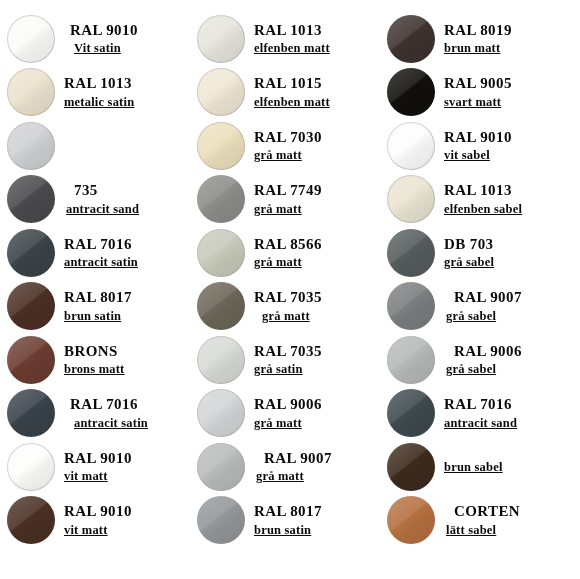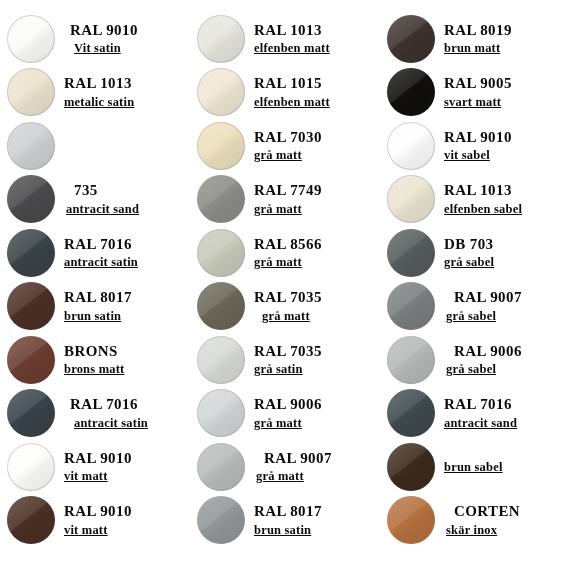--- a/index.html
+++ b/index.html
@@ -363,16 +363,16 @@
         <div class="swatch-code">RAL 8017</div>
         <div class="swatch-finish">brun satin</div>
       </div>
     </div>
     <div class="swatch-cell indent-2">
       <div class="swatch-disc-wrap">
         <div class="swatch-disc" style="background: rgb(181, 112, 63);"></div>
       </div>
       <div class="swatch-text">
         <div class="swatch-code">CORTEN</div>
-        <div class="swatch-finish">skär inox</div>
+        <div class="swatch-finish">lätt sabel</div>
       </div>
     </div>
   </div>
 
 </body></html>

